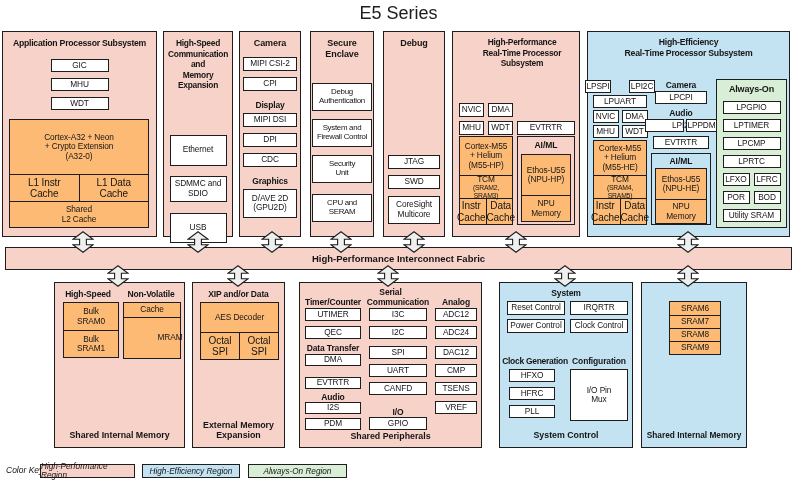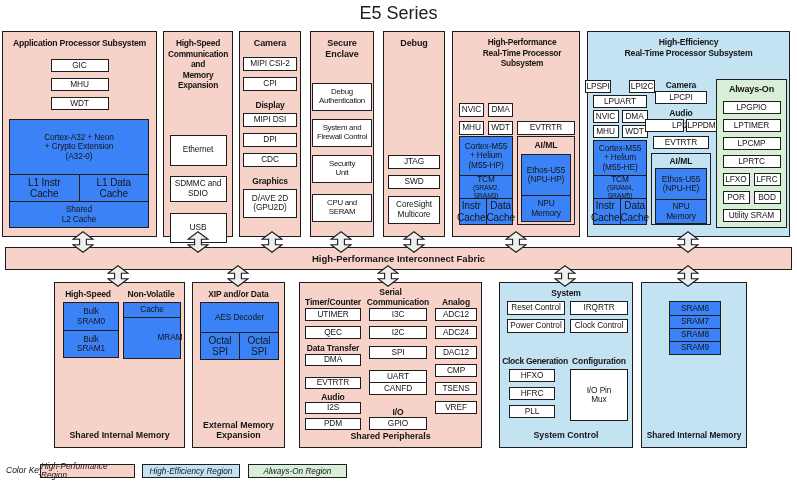--- a/index.html
+++ b/index.html
@@ -16,21 +16,21 @@
   .ttl { font-weight:bold; font-size:9px; text-align:center; white-space:pre-line; line-height:1.18; letter-spacing:-0.1px; }
   .ttl2 { font-weight:bold; font-size:8.4px; text-align:center; white-space:pre-line; line-height:1.25; letter-spacing:-0.25px; }
   .shdr { font-weight:bold; font-size:8.5px; text-align:center; letter-spacing:-0.15px; white-space:pre-line; }
   .wb {
     background:#fff; border:1px solid #1d1d1d;
     display:flex; align-items:center; justify-content:center;
     text-align:center; white-space:pre-line; line-height:1.12;
     font-size:8.3px; letter-spacing:-0.1px; flex:none;
   }
   .wb-sm { font-size:7.9px; letter-spacing:-0.3px; }
-  .tbl { background:#3b82f6; border:1px solid #1d1d1d; position:absolute; }
+  .tbl { background:#fdba74; border:1px solid #1d1d1d; position:absolute; }
   .trow { border-top:1px solid #1d1d1d; display:flex; align-items:center; justify-content:center; text-align:center; white-space:pre-line; line-height:1.12; font-size:8.3px; letter-spacing:-0.1px; }
   .trow.first { border-top:none; }
   .split { display:flex; align-items:stretch; }
   .split > div { flex:1; display:flex; align-items:center; justify-content:center; text-align:center; white-space:pre-line; line-height:1.12; font-size:10px; }
   .split > div + div { border-left:1px solid #1d1d1d; }
   .pair { display:flex; justify-content:center; }
   .footer { position:absolute; left:0; right:0; text-align:center; font-weight:bold; font-size:8.8px; white-space:pre-line; line-height:1.2; }
   .aiml { position:absolute; border:1px solid #1d1d1d; }
   .aimlh { font-weight:bold; font-size:8.5px; text-align:center; }
   .sub { font-size:6.8px; letter-spacing:-0.2px; display:block; }
@@ -258,21 +258,21 @@
   <div class="wb abs" style="left:5px;top:71px;width:56px;height:12px;">DMA</div>
   <div class="wb abs" style="left:5px;top:94px;width:56px;height:12px;">EVTRTR</div>
   <div class="shdr abs" style="left:2px;top:109px;width:62px;">Audio</div>
   <div class="wb abs" style="left:5px;top:119px;width:56px;height:12px;">I2S</div>
   <div class="wb abs" style="left:5px;top:135px;width:56px;height:12px;">PDM</div>
 
   <div class="shdr abs" style="left:66px;top:14px;width:64px;">Communication</div>
   <div class="wb abs" style="left:69px;top:25px;width:58px;height:13px;">I3C</div>
   <div class="wb abs" style="left:69px;top:43px;width:58px;height:13px;">I2C</div>
   <div class="wb abs" style="left:69px;top:63px;width:58px;height:13px;">SPI</div>
-  <div class="wb abs" style="left:69px;top:87px;width:58px;height:13px;">UART</div>
+  <div class="wb abs" style="left:69px;top:81px;width:58px;height:13px;">UART</div>
   <div class="wb abs" style="left:69px;top:99px;width:58px;height:13px;">CANFD</div>
   <div class="shdr abs" style="left:66px;top:124px;width:64px;">I/O</div>
   <div class="wb abs" style="left:69px;top:134px;width:58px;height:13px;">GPIO</div>
 
   <div class="shdr abs" style="left:133px;top:14px;width:46px;">Analog</div>
   <div class="wb abs" style="left:135px;top:25px;width:42px;height:13px;">ADC12</div>
   <div class="wb abs" style="left:135px;top:43px;width:42px;height:13px;">ADC24</div>
   <div class="wb abs" style="left:135px;top:63px;width:42px;height:13px;">DAC12</div>
   <div class="wb abs" style="left:135px;top:81px;width:42px;height:13px;">CMP</div>
   <div class="wb abs" style="left:135px;top:99px;width:42px;height:13px;">TSENS</div>

